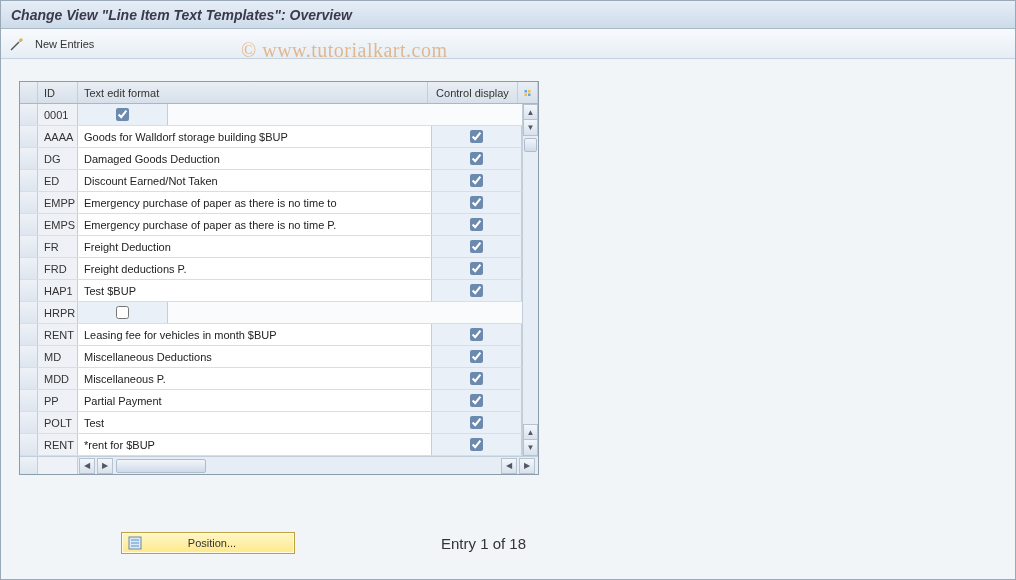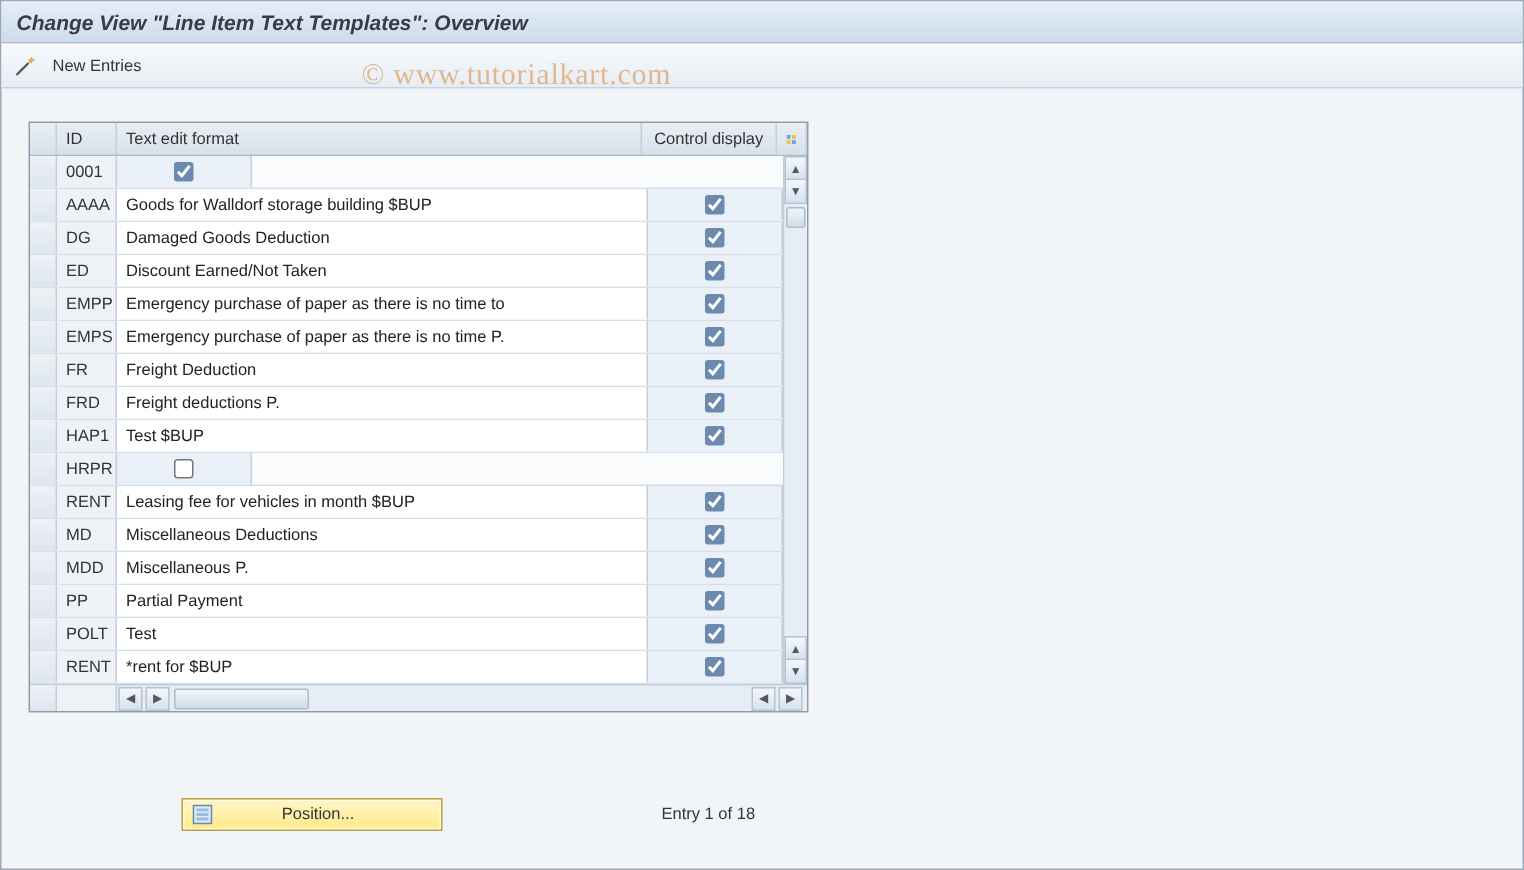--- a/index.html
+++ b/index.html
@@ -104,21 +104,21 @@
     background: linear-gradient(#fff6c8,#ffe98a);
     border: 1px solid #b9a23f;
     display:flex; align-items:center; justify-content:flex-start;
     font-size: 11px; color:#333; cursor:pointer;
     box-shadow: inset 0 0 0 1px #fffbe5;
   }
   .position-btn .icon { width:18px; height:18px; margin:0 4px 0 4px; display:flex; align-items:center; justify-content:center;}
   .position-btn .label { flex:1; text-align:center; padding-right:18px;}
   .entry-text {
     position: absolute; left: 430px;
-    font-size: 11px; color:#333;
+    font-size: 15px; color:#333;
   }
 
   
   .cfg-icon { width:14px; height:14px; }
   .cfg-icon rect { fill:#6aa3d8; }
   .cfg-icon .r2 { fill:#f0c040; }
 </style>
 </head>
 <body>
 

